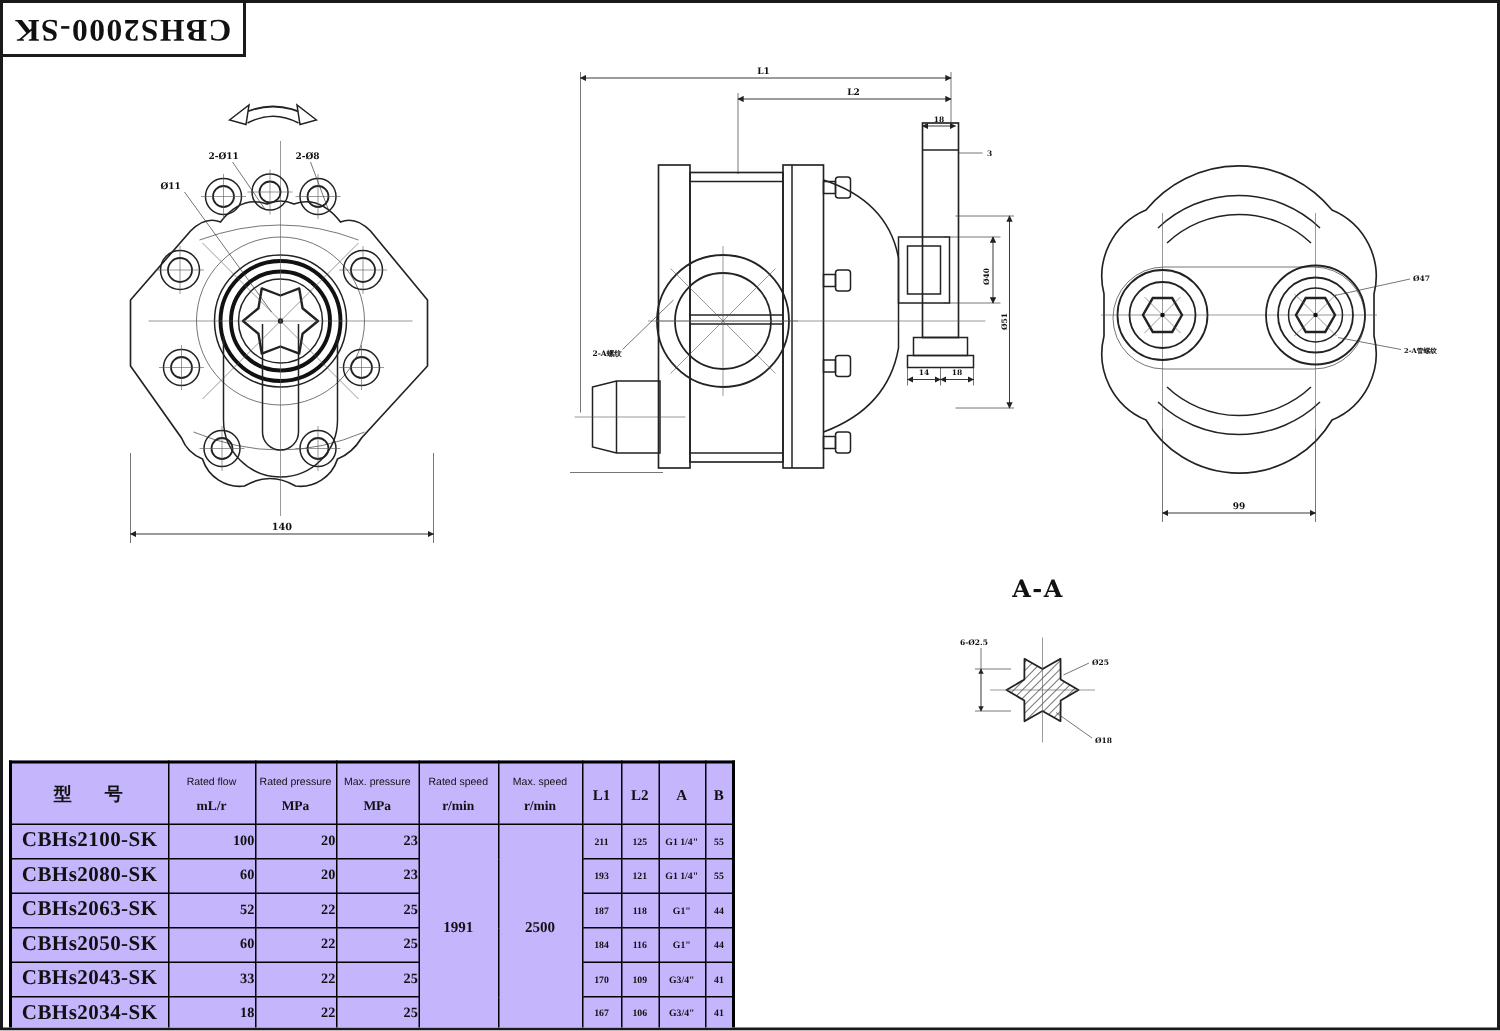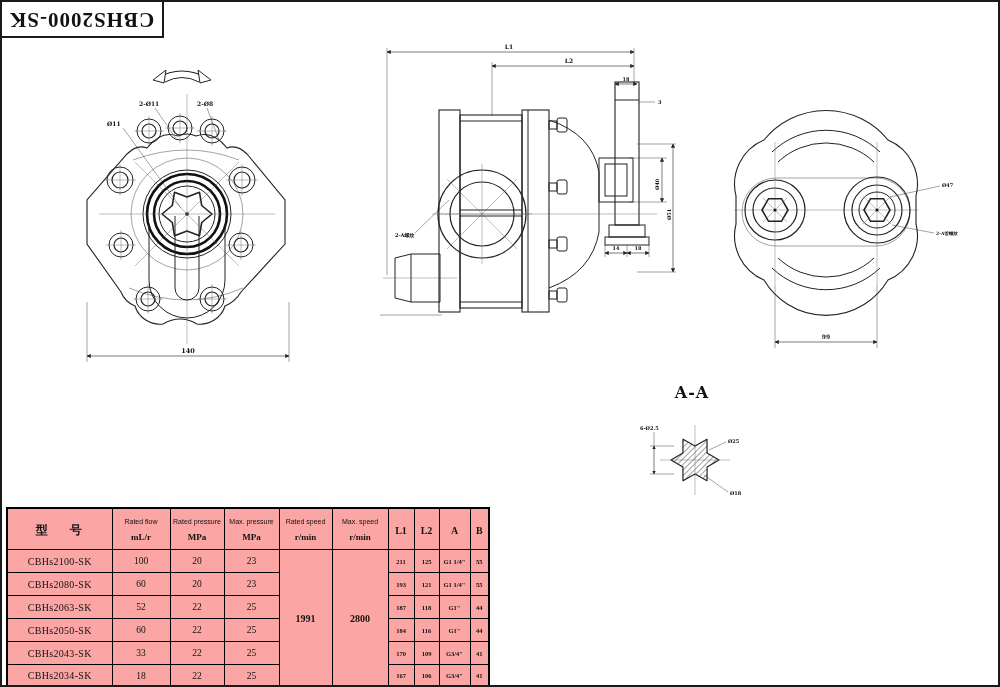--- a/index.html
+++ b/index.html
@@ -8,31 +8,31 @@
   .title-block{position:absolute;left:0;top:0;width:160px;height:34px;border-right:2px solid #1a1a1a;border-bottom:2px solid #1a1a1a;
          display:flex;align-items:center;justify-content:center;}
   .title-block span{display:block;transform:rotate(180deg);font-size:21px;font-weight:bold;letter-spacing:1px;font-family:"Liberation Serif",serif;}
   svg{position:absolute;overflow:visible;}
   svg text{font-family:"DejaVu Serif",serif;fill:#111;}
   .ln{stroke:#222;fill:none;}
   .thin{stroke:#333;stroke-width:.45;fill:none;}
   .cl{stroke:#555;stroke-width:.4;fill:none;}
   .dim{stroke:#222;stroke-width:.6;fill:none;}
   .thick{stroke:#111;stroke-width:2.6;fill:none;}
-  .spec-table{position:absolute;left:4px;top:505px;width:482px;border-collapse:collapse;table-layout:fixed;background:#fca5a5;}
+  .spec-table{position:absolute;left:4px;top:505px;width:482px;border-collapse:collapse;table-layout:fixed;background:#c4b5fd;}
   .spec-table td,.spec-table th{border:1px solid #000;text-align:center;vertical-align:middle;padding:0;overflow:hidden;}
   .spec-table{border:2px solid #000;}
   .spec-table thead th{height:40px;font-weight:bold;}
   .hdr1{font-size:7px;font-weight:normal;font-family:"Liberation Sans",sans-serif;display:block;line-height:9px;margin-top:2px;}
   .hdr2{font-size:9px;font-weight:bold;display:block;line-height:12px;margin-top:5px;}
   .model-hdr{font-size:12px;font-weight:bold;white-space:pre;letter-spacing:2px;}
   .lcol-hdr{font-size:10px;font-weight:bold;}
   .spec-table tbody tr{height:23px;}
-  .spec-table td.model{font-size:10px;font-weight:normal;letter-spacing:.3px;}
-  .spec-table td.num{font-size:9.5px;font-weight:normal;}
+  .spec-table td.model{font-size:14px;font-weight:bold;letter-spacing:.3px;}
+  .spec-table td.num{font-size:9.5px;font-weight:bold;text-align:right;}
   .spec-table td.speed{font-size:10px;font-weight:bold;}
   .spec-table td.small{font-size:6.5px;font-weight:bold;}
 </style>
 </head>
 <body>
 
 <div class="sheet">
 
   <div class="title-block">
     <span>CBHS2000-SK</span>
@@ -402,21 +402,21 @@
         <th><span class="lcol-hdr">B</span></th>
       </tr>
     </thead>
     <tbody>
         <tr>
           <td class="model">CBHs2100-SK</td>
           <td class="num">100</td>
           <td class="num">20</td>
           <td class="num">23</td>
           <td class="speed" rowspan="6">1991</td>
-          <td class="speed" rowspan="6">2800</td>
+          <td class="speed" rowspan="6">2500</td>
           <td class="small">211</td>
           <td class="small">125</td>
           <td class="small">G1 1/4"</td>
           <td class="small">55</td>
         </tr>
         <tr>
           <td class="model">CBHs2080-SK</td>
           <td class="num">60</td>
           <td class="num">20</td>
           <td class="num">23</td>

